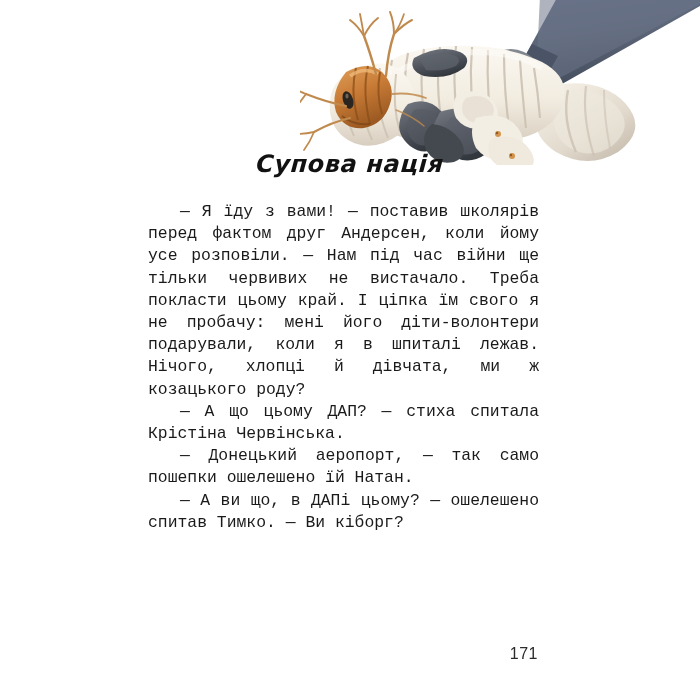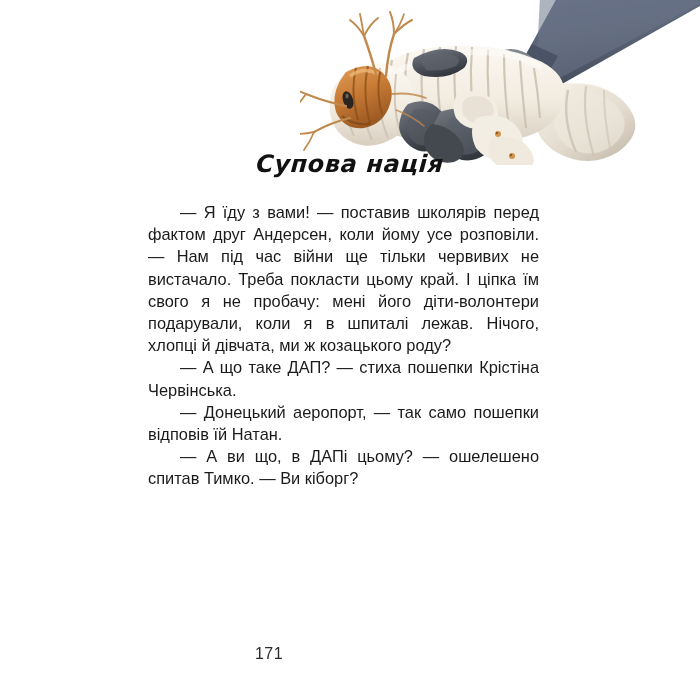--- a/index.html
+++ b/index.html
@@ -63,29 +63,30 @@
     font-size: 16.4px;
     line-height: 22.2px;
     text-align: justify;
     text-justify: inter-word;
     color: #1a1a1a;
     hyphens: manual;
   }
   #body-text p {
     margin: 0;
     text-indent: 32px;
+    font-family: Liberation Mono, monospace;
   }
 
   
   #page-number {
     position: absolute;
     left: 0;
     top: 645px;
     width: 538px;
-    text-align: center;
+    text-align: right;
     font-size: 16px;
     color: #2b2b2b;
     letter-spacing: 0.5px;
   }
 </style>
 </head>
 <body>
 
 <div id="page">
 
@@ -238,20 +239,20 @@
         <path d="M92,94 Q110,92 126,98" stroke-width="1.8" opacity="0.85"></path>
         <path d="M96,110 Q112,116 124,126" stroke-width="1.6" opacity="0.8"></path>
       </g>
     </svg>
   </div>
 
   <div id="chapter-title">Супова нація</div>
 
   <div id="body-text">
     <p>— Я їду з вами! — поставив школярів перед фактом друг Андерсен, коли йому усе розповіли. — Нам під час війни ще тільки червивих не вистачало. Треба покласти цьому край. І ціпка їм свого я не пробачу: мені його діти-волонтери подарували, коли я в шпиталі лежав. Нічого, хлопці й дівчата, ми ж козацького роду?</p>
-    <p>— А що таке ДАП? — стиха пошепки Крістіна Червінська.</p>
-    <p>— Донецький аеропорт, — так само пошепки відповів їй Натан.</p>
+    <p>— А що цьому ДАП? — стиха спитала Крістіна Червінська.</p>
+    <p>— Донецький аеропорт, — так само пошепки ошелешено їй Натан.</p>
     <p>— А ви що, в ДАПі цьому? — ошелешено спитав Тимко. — Ви кіборг?</p>
   </div>
 
   <div id="page-number">171</div>
 
 </div>
 
 </body></html>

